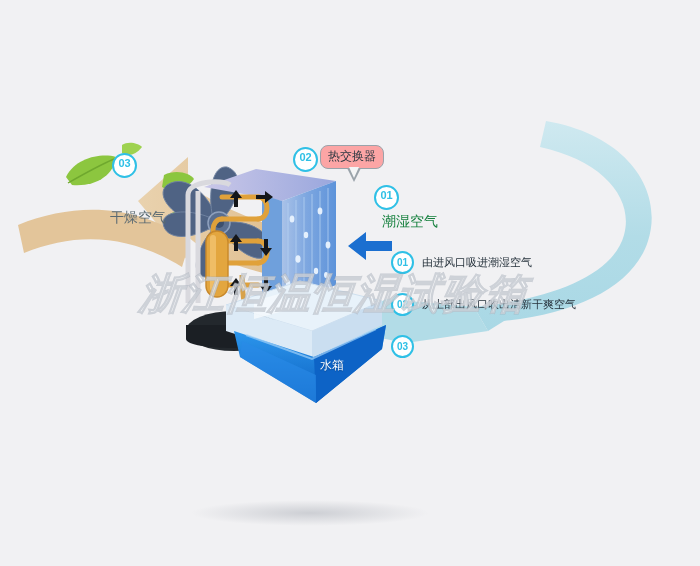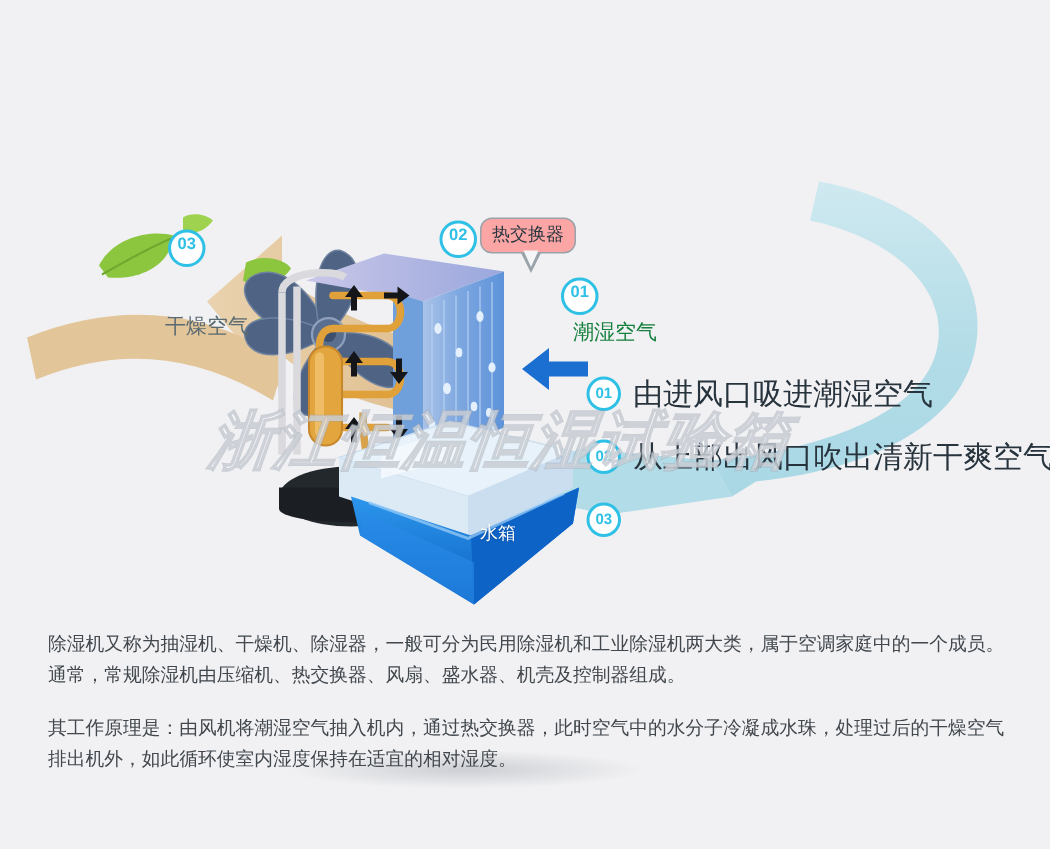--- a/index.html
+++ b/index.html
@@ -148,21 +148,21 @@
     background: #ffffff;
     color: #2fc0e6;
     font-size: 10px;
     font-weight: 700;
     line-height: 19px;
     text-align: center;
     font-family: "Liberation Sans", sans-serif;
   }
   .step-txt {
     margin-left: 8px;
-    font-size: 20px;
+    font-size: 11px;
     color: #27333d;
     white-space: nowrap;
     font-family: "DejaVu Sans", "Liberation Sans", sans-serif;
   }
 
   
   .watermark {
     position: absolute;
     left: 140px;
     top: 266px;
@@ -365,37 +365,33 @@
 
     <div class="badge hollow" style="left:112px; top:28px;">03</div>
     <div class="lbl" style="left:110px; top:84px; color:#5a6a72;">干燥空气</div>
 
     <div class="badge hollow" style="left:293px; top:22px;">02</div>
     <div class="tooltip" style="left:320px; top:20px;">热交换器</div>
 
     <div class="badge hollow" style="left:374px; top:60px;">01</div>
     <div class="lbl" style="left:382px; top:88px;">潮湿空气</div>
 
-    <div class="tank-lbl" style="left:320px; top:222px;">水箱</div>
+    <div class="tank-lbl" style="left:320px; top:232px;">水箱</div>
   </div>
 
   <div class="steps">
     <div class="step">
       <div class="step-num">01</div>
       <div class="step-txt">由进风口吸进潮湿空气</div>
     </div>
     <div class="step">
       <div class="step-num">02</div>
       <div class="step-txt">从上部出风口吹出清新干爽空气</div>
     </div>
     <div class="step">
       <div class="step-num">03</div>
     </div>
   </div>
 
   <div class="watermark">浙江恒温恒湿试验箱</div>
 
-  <div class="copy">
-    <p>除湿机又称为抽湿机、干燥机、除湿器，一般可分为民用除湿机和工业除湿机两大类，属于空调家庭中的一个成员。通常，常规除湿机由压缩机、热交换器、风扇、盛水器、机壳及控制器组成。</p>
-    <p>其工作原理是：由风机将潮湿空气抽入机内，通过热交换器，此时空气中的水分子冷凝成水珠，处理过后的干燥空气排出机外，如此循环使室内湿度保持在适宜的相对湿度。</p>
-  </div>
 
 </div>
 
 </body></html>

